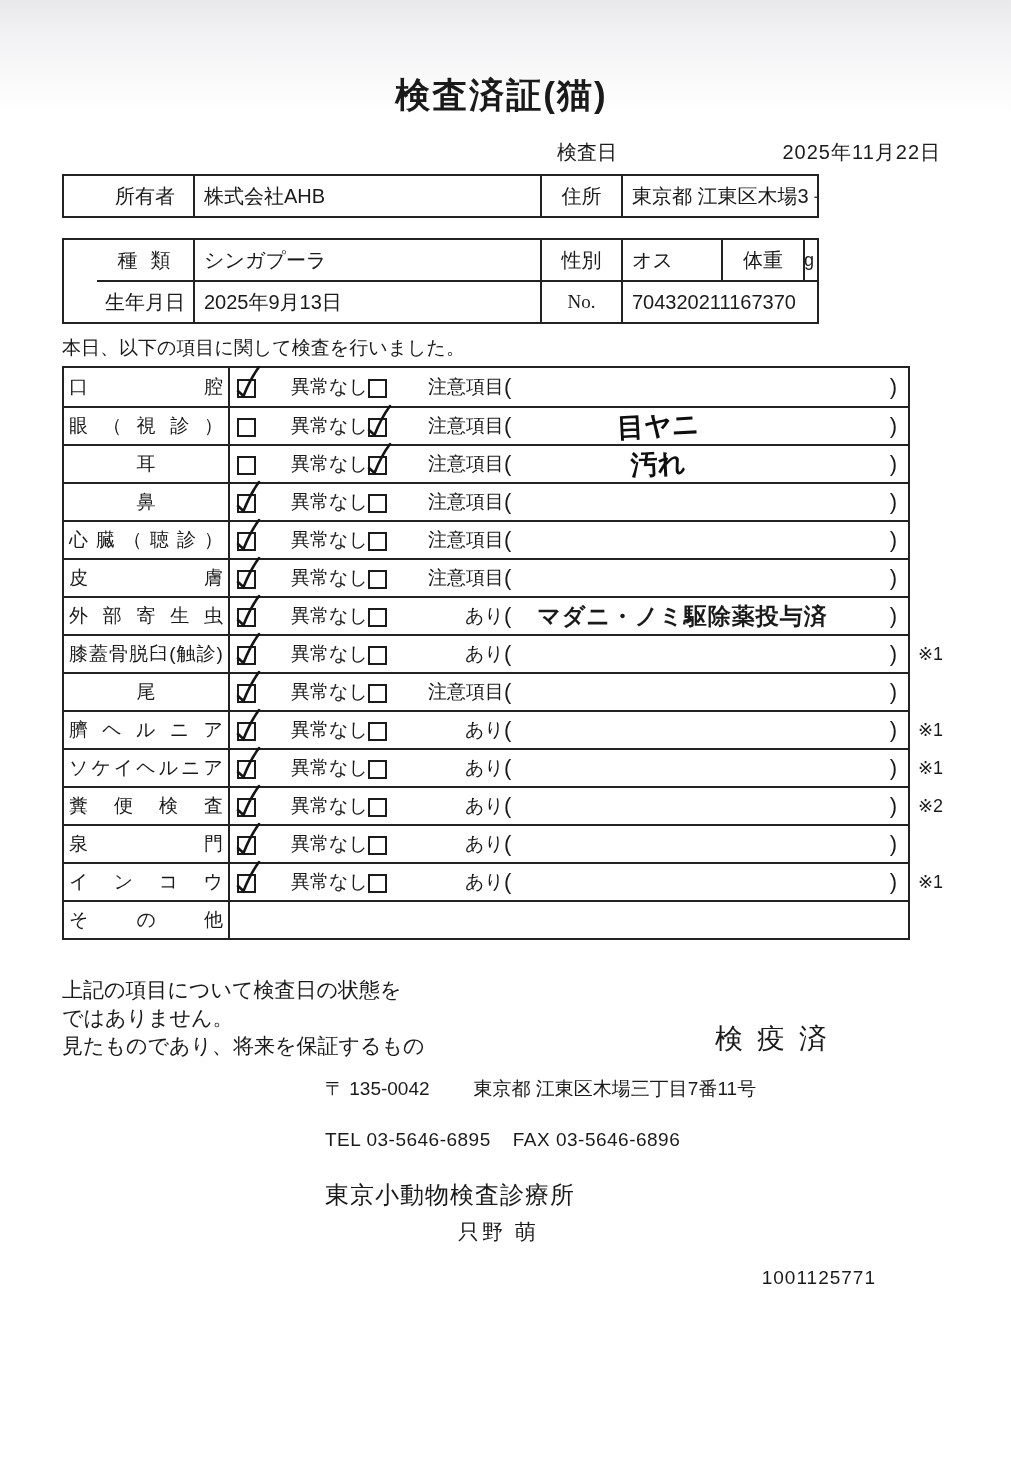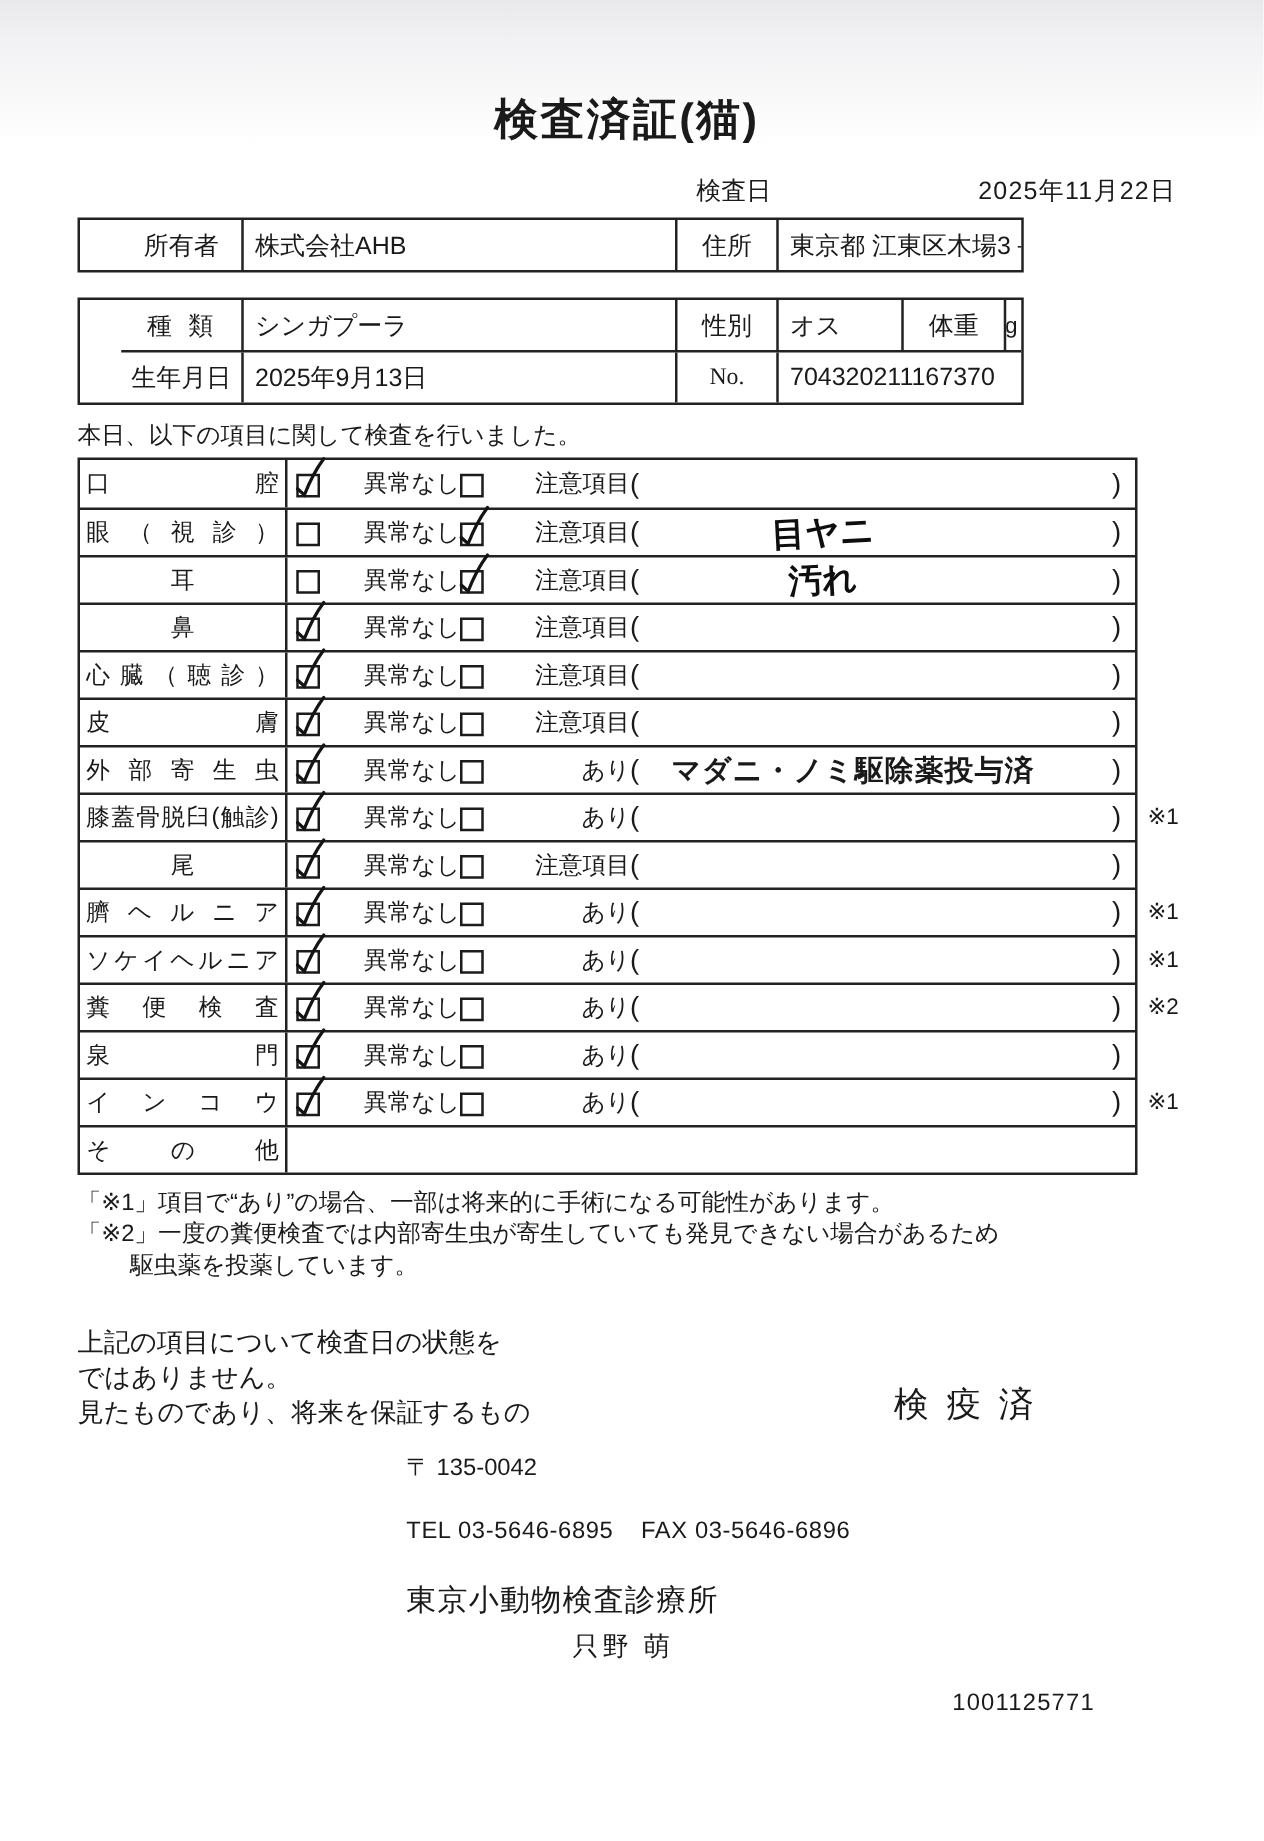--- a/index.html
+++ b/index.html
@@ -547,37 +547,33 @@
         <div class="irow">
           <div class="ilabel">
             <span>そ</span>
             <span>の</span>
             <span>他</span>
           </div>
           <div class="icontent"></div>
         </div>
       </div>
 
-    <div class="footnotes">
-      <div>「※1」項目で“あり”の場合、一部は将来的に手術になる可能性があります。</div>
-      <div>「※2」一度の糞便検査では内部寄生虫が寄生していても発見できない場合があるため</div>
-      <div class="indent">駆虫薬を投薬しています。</div>
-    </div>
 
     <div class="bottom-flex">
       <div class="disclaimer">
         <div>上記の項目について検査日の状態を</div>
         <div>ではありません。</div>
         <div>見たものであり、将来を保証するもの</div>
       </div>
       <div class="stamp">検疫済</div>
     </div>
 
     <div class="addr-row">
       <span>〒 135-0042</span>
+      <span>東京都 江東区木場三丁目7番11号</span>
     </div>
 
     <div class="tel-row">
       <span>TEL 03-5646-6895</span>
       <span>FAX 03-5646-6896</span>
     </div>
 
     <div class="clinic-name">東京小動物検査診療所</div>
     <div class="vet-name">只野 萌</div>
     <div class="doc-code">1001125771</div>

